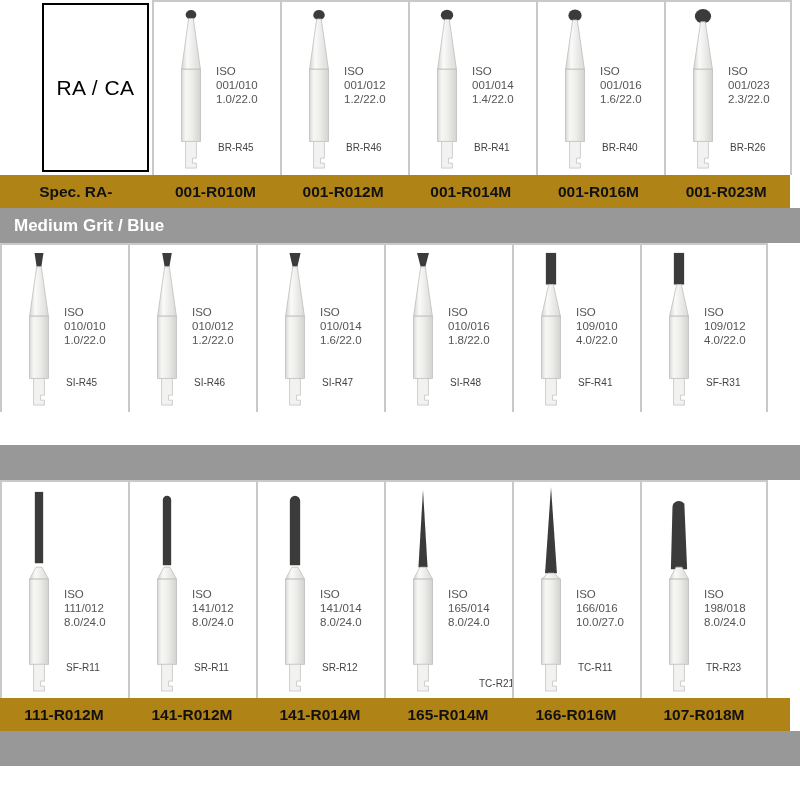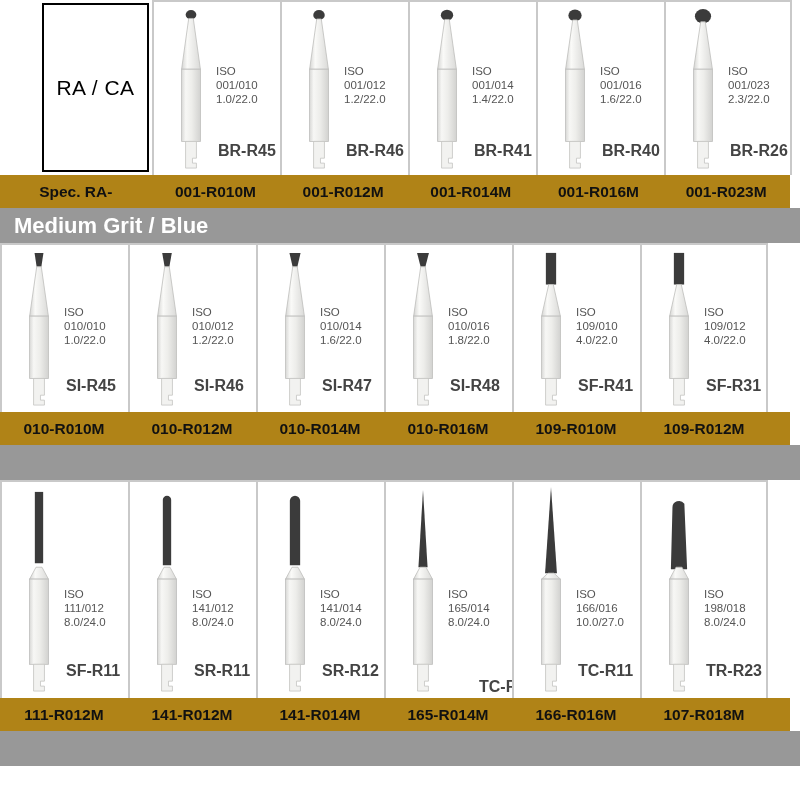--- a/index.html
+++ b/index.html
@@ -60,22 +60,22 @@
     left: 62px;
     width: 66px;
     color: #555;
     font-size: 11.5px;
     line-height: 1.22;
   }
   .bur-info .iso-line { white-space: nowrap; }
   .bur-code {
     position: absolute;
     left: 64px;
-    font-size: 16px;
-    font-weight: bold;
+    font-size: 10px;
+    font-weight: normal;
     color: #444;
     white-space: nowrap;
   }
 
   
   .gold-band {
     position: absolute; left: 0;
     width: 790px; height: 33px;
     background: #b08317;
     display: flex;
@@ -94,21 +94,21 @@
   
   .gray-band {
     position: absolute; left: 0;
     width: 800px; height: 35px;
     background: #989898;
     display: flex; align-items: center;
   }
   .gray-band .grit-label {
     margin-left: 14px;
     color: #ffffff;
-    font-size: 22px;
+    font-size: 17px;
     font-weight: bold;
   }
 </style>
 </head>
 <body>
 
 <div id="sheet">
 
   <div class="bur-row" id="row1" style="top:0px; height:175px;">
       <div class="bur-cell first-spacer"></div>
@@ -507,28 +507,20 @@
         </div>
         <div class="bur-info" style="top: 60px;">
           <div class="iso-line">ISO</div>
        <div class="iso-line">109/012</div>
        <div class="iso-line">4.0/22.0</div>
         </div>
         <div class="bur-code" style="top: 132px;">SF-R31</div>
       </div>
     </div>
 
-  <div class="gold-band" id="gold2" style="top:412px;">
-      <div class="gold-cell">010-R010M</div>
-      <div class="gold-cell">010-R012M</div>
-      <div class="gold-cell">010-R014M</div>
-      <div class="gold-cell">010-R016M</div>
-      <div class="gold-cell">109-R010M</div>
-      <div class="gold-cell">109-R012M</div>
-    </div>
 
   <div class="gray-band" id="gray2" style="top:445px;"></div>
 
   <div class="bur-row" id="row3" style="top:480px; height:218px;">
       <div class="bur-cell">
         <div class="bur-art">
           <svg viewBox="0 0 62 218" preserveAspectRatio="xMidYMax meet">
 
   <defs>
     <linearGradient id="gshaft2218" x1="0" y1="0" x2="1" y2="0">

